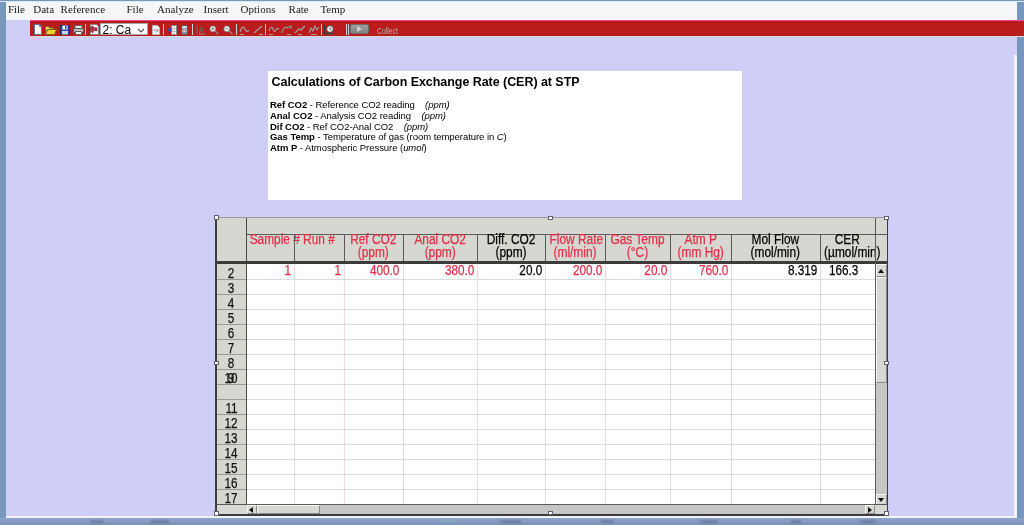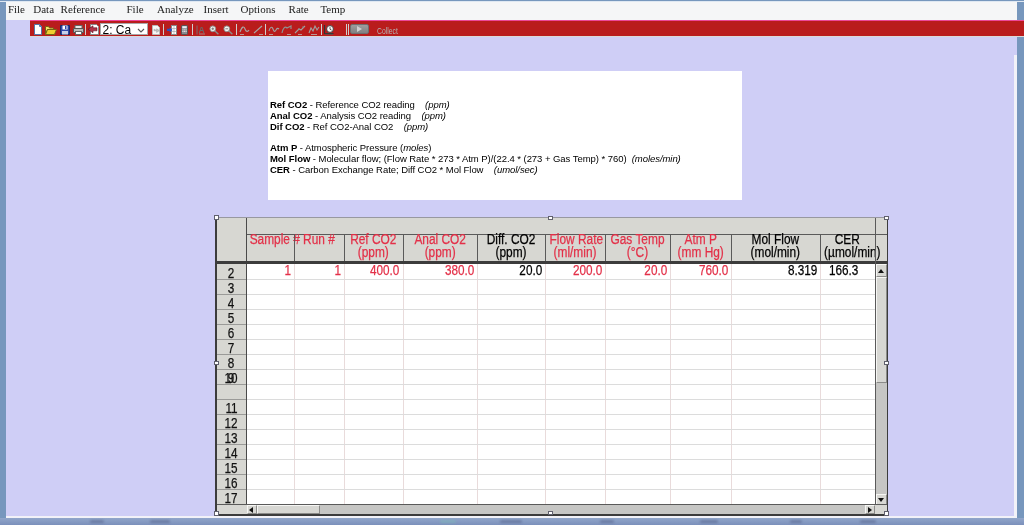--- a/index.html
+++ b/index.html
@@ -166,26 +166,26 @@
       <div class="abs" style="left:319.5px;top:2.5px;width:19.5px;height:10.5px;border-radius:2px;background:linear-gradient(#9d9d9d,#818181);border:1px solid #6e6e6e;box-sizing:border-box">
         <div class="arrow" style="left:6px;top:1.5px;border-top:3px solid transparent;border-bottom:3px solid transparent;border-left:5.5px solid #cfcfcf"></div>
       </div>
       <span class="abs" style="left:347px;top:4.5px;font-size:8.5px;color:#b4b4b4;display:inline-block;transform:scaleX(0.8);transform-origin:0 50%">Collect</span>
     </div>
   <div id="page" class="abs"></div>
   <div id="whiteR" class="abs"></div>
   <div id="whiteB" class="abs"></div>
 
   <div id="txtbox" class="abs">
+    <h1>Calculations of Carbon Exchange Rate (CER) at STP</h1>
     <div class="dl" style="top:28px"><b>Ref CO2</b> - Reference CO2 reading&nbsp;&nbsp;&nbsp; <i>(ppm)</i></div>
     <div class="dl" style="top:38.8px"><b>Anal CO2</b> - Analysis CO2 reading&nbsp;&nbsp;&nbsp; <i>(ppm)</i></div>
     <div class="dl" style="top:49.6px"><b>Dif CO2</b> - Ref CO2-Anal CO2&nbsp;&nbsp;&nbsp; <i>(ppm)</i></div>
-    <div class="dl" style="top:71.2px"><b>Atm P</b> - Atmospheric Pressure (<i>moles</i>)</div>
-    <div class="dl" style="top:82px"><b>Mol Flow</b> - Molecular flow; (Flow Rate * 273 * Atm P)/(22.4 * (273 + Gas Temp) * 760)&nbsp; <i>(moles/min)</i></div>
-    <div class="dl" style="top:92.8px"><b>CER</b> - Carbon Exchange Rate; Diff CO2 * Mol Flow&nbsp;&nbsp;&nbsp; <i>(umol/sec)</i></div>
+    <div class="dl" style="top:60.4px"><b>Gas Temp</b> - Temperature of gas (room temperature in <i>C</i>)</div>
+    <div class="dl" style="top:71.2px"><b>Atm P</b> - Atmospheric Pressure (<i>umol</i>)</div>
   </div>
 
   <div id="tbl" class="abs">
       <div class="abs" style="left:28.5px;top:0;width:641px;height:17px;border-bottom:1px solid #5a5a5a;box-sizing:border-box"></div>
       <div class="abs" style="left:28.5px;top:0;width:1px;height:296.5px;background:#4a4a4a"></div>
       <div class="hcell red" style="left:28.5px;top:15.5px;width:48.5px;height:28px;">
         <div class="hl">Sample #</div>
         <div class="hl"></div>
       </div>
       <div class="hcell red" style="left:77px;top:15.5px;width:50px;height:28px;">

